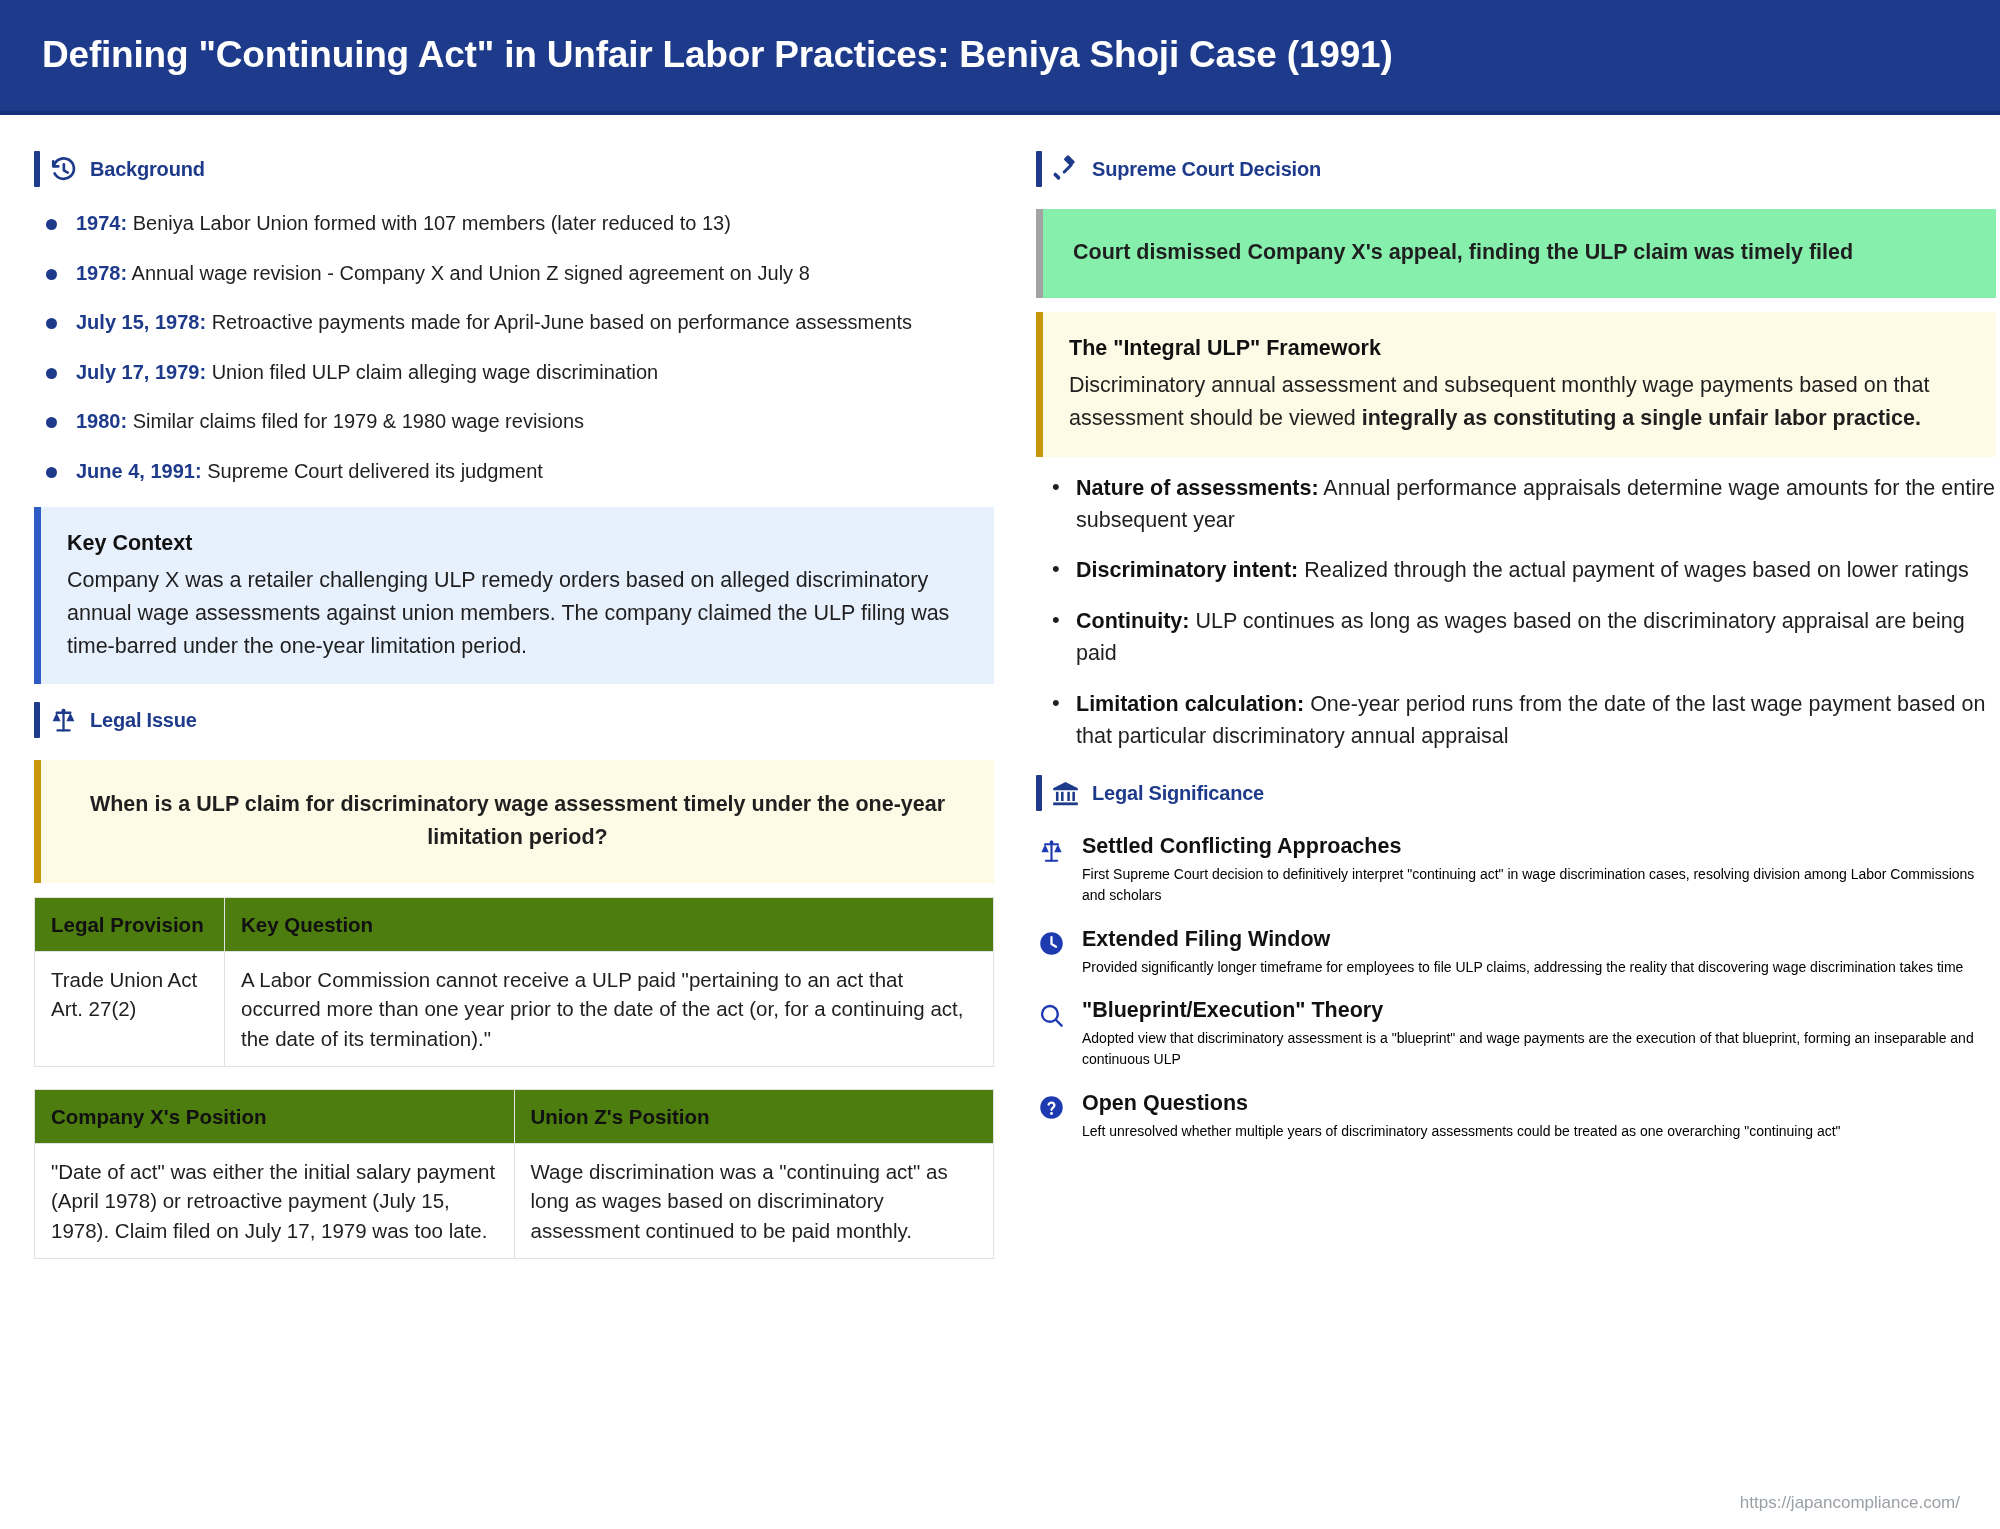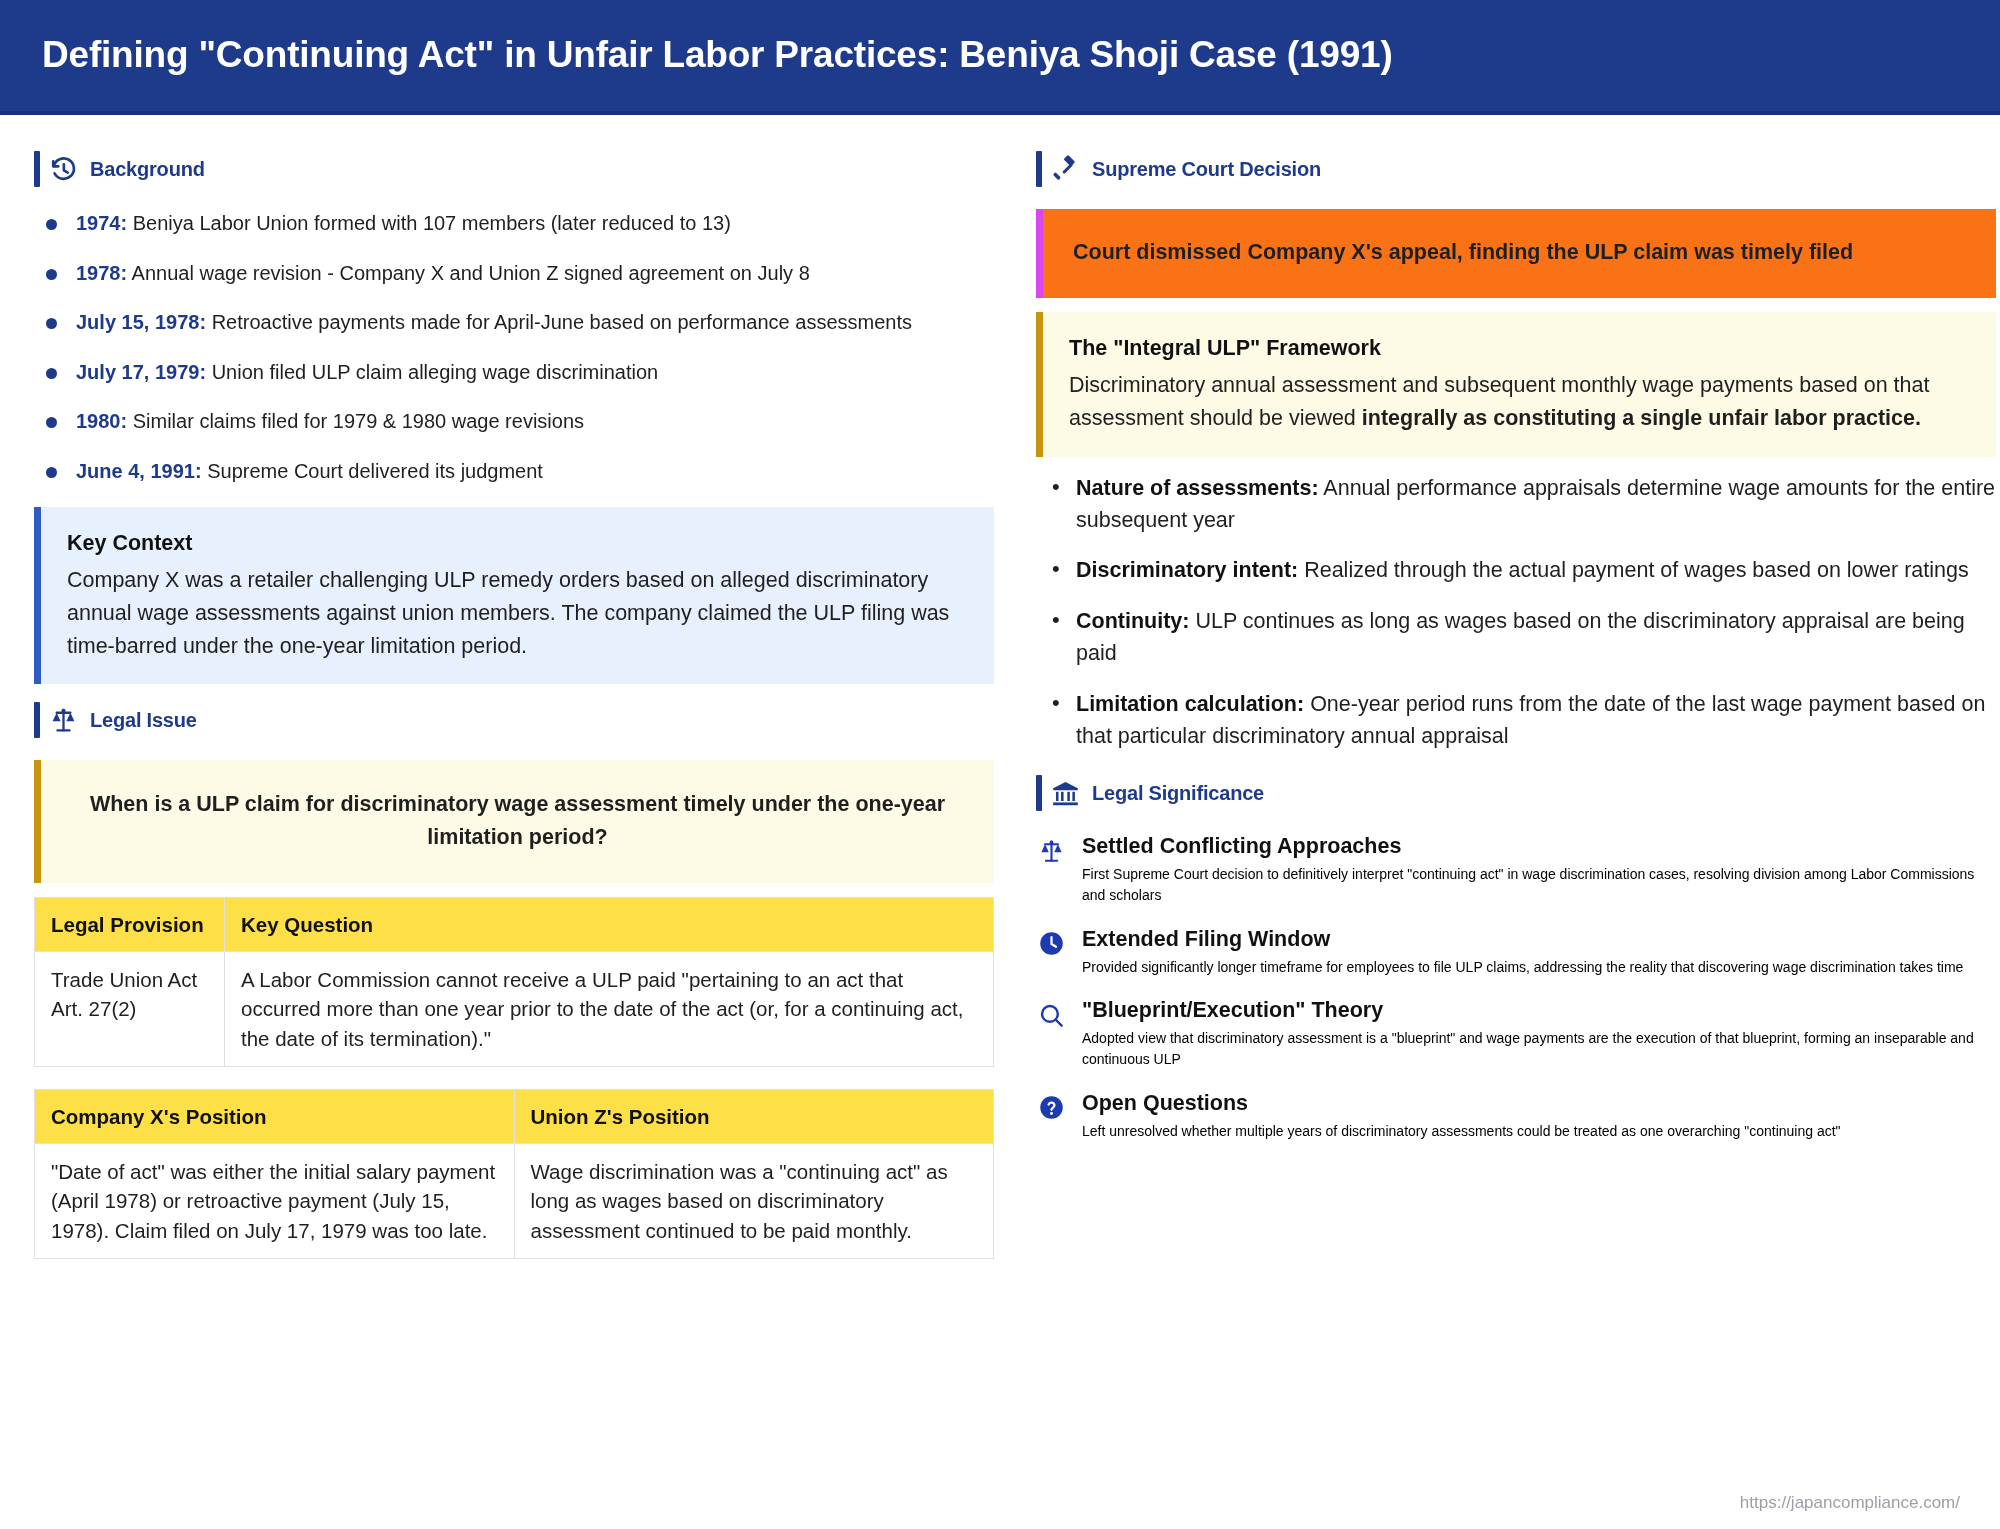--- a/index.html
+++ b/index.html
@@ -86,21 +86,21 @@
   .timeline .tl-date { font-weight: bold; color: #1e3a8a; }
 
   
   .callout {
     padding: 20px 26px 22px 26px;
     margin: 8px 0 14px 0;
     line-height: 1.52;
   }
   .callout.blue   { background: #e7f0fd; border-left: 7px solid #2f5bc4; }
   .callout.yellow { background: #fdfae6; border-left: 7px solid #c8960c; }
-  .callout.green  { background: #f97316; border-left: 7px solid #d946ef; }
+  .callout.green  { background: #86efac; border-left: 7px solid #a3a3a3; }
   .callout .ct-title {
     font-size: 21.5px;
     font-weight: bold;
     color: #111;
     margin-bottom: 5px;
   }
   .callout .ct-body { font-size: 21.5px; color: #1f1f1f; }
   .callout .ct-body b { font-weight: bold; }
 
   .callout.green .ct-body {
@@ -115,21 +115,21 @@
   .callout.issue .ct-body { font-weight: bold; font-size: 21.5px; line-height: 1.5; }
 
   
   table.grid {
     width: 100%;
     border-collapse: collapse;
     margin: 14px 0 22px 0;
     background: #fff;
   }
   table.grid th {
-    background: #fde047;
+    background: #4d7c0f;
     border: 1px solid #dfe1e5;
     text-align: left;
     font-size: 20.5px;
     font-weight: bold;
     color: #111;
     padding: 14px 16px;
     vertical-align: middle;
     line-height: 1.25;
   }
   table.grid td {

